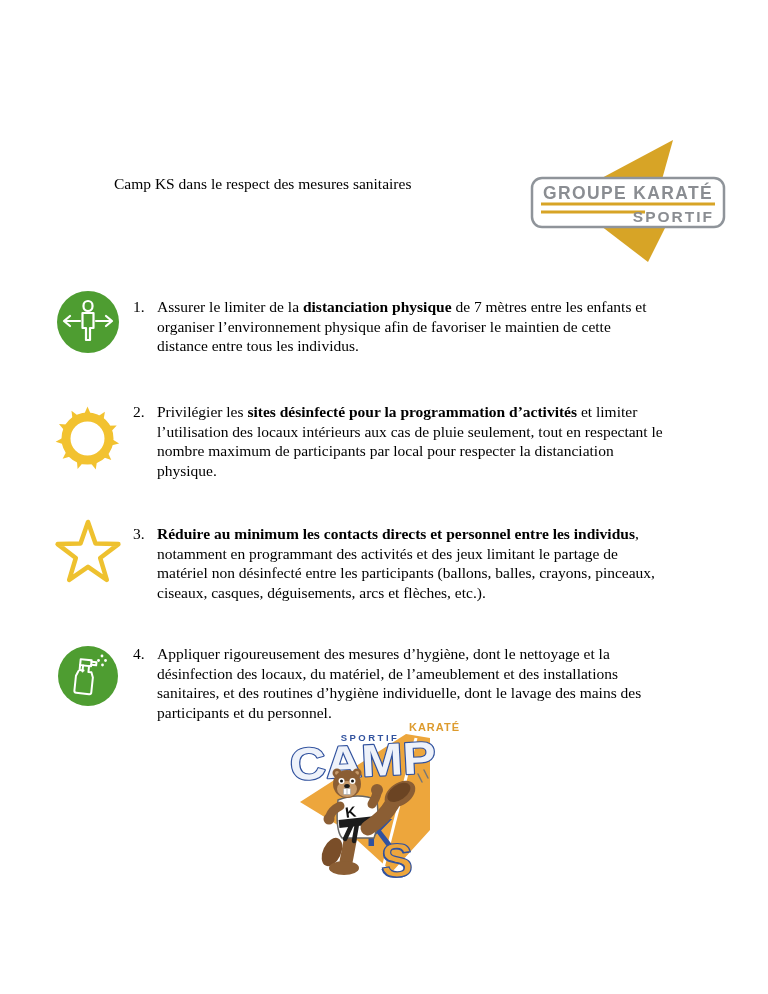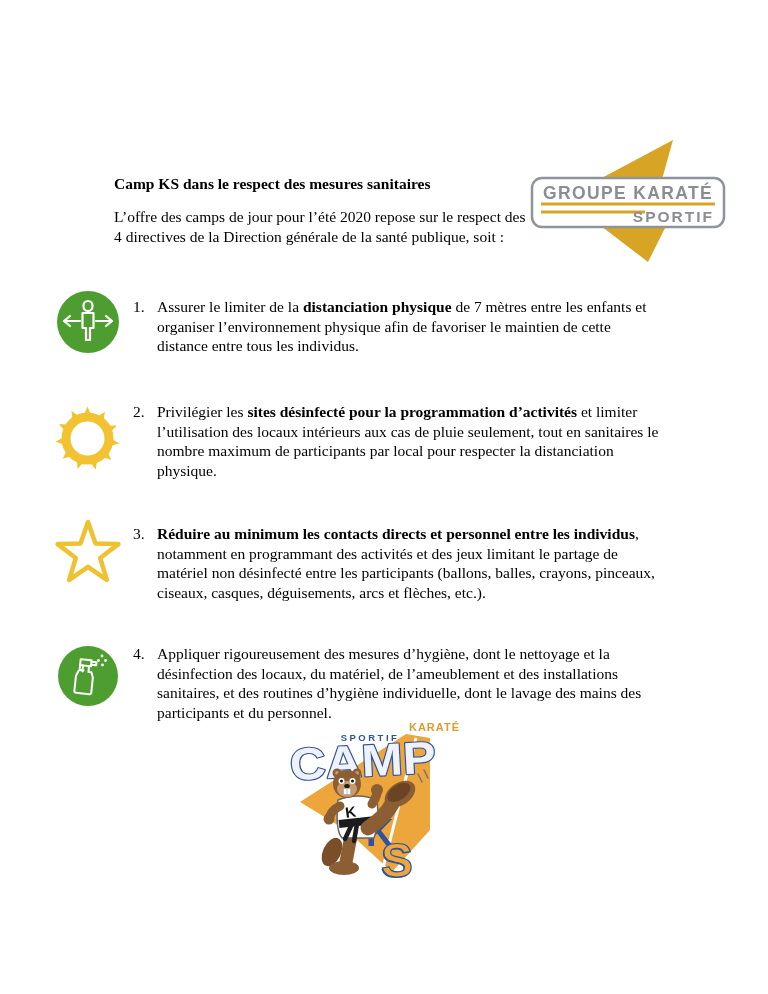--- a/index.html
+++ b/index.html
@@ -6,21 +6,21 @@
   .page{
     position:relative;
     width:768px;height:994px;
     background:#ffffff;
     font-family:"Liberation Serif", serif;
     color:#000;
     overflow:hidden;
   }
   .doc-title{
     position:absolute;left:114px;top:175px;
-    font-size:15.5px;font-weight:bold;white-space:nowrap;
+    font-size:15.5px;font-weight:normal;white-space:nowrap;
   }
   .doc-intro{
     position:absolute;left:114px;top:207px;width:416px;
     font-size:15.5px;line-height:19.5px;
   }
   .directive{
     position:absolute;left:133px;width:532px;
     font-size:15.5px;line-height:19.5px;
     padding-left:24px;box-sizing:border-box;
   }
@@ -70,21 +70,20 @@
       <polygon points="73,88 138,88 120,124" fill="#d7a426"></polygon>
       <rect x="4" y="40" width="192" height="49" rx="10" fill="#ffffff" stroke="#8f949a" stroke-width="2.5"></rect>
       <text x="100" y="61" text-anchor="middle" textLength="170" lengthAdjust="spacingAndGlyphs" font-family="Liberation Sans, sans-serif" font-size="19" font-weight="bold" fill="#8a8d92" style="letter-spacing:1.5px">GROUPE KARATÉ</text>
       <rect x="13" y="64.5" width="174" height="3" fill="#d7a426"></rect>
       <rect x="13" y="72.5" width="104" height="3" fill="#d7a426"></rect>
       <text x="186" y="84" text-anchor="end" font-family="Liberation Sans, sans-serif" font-size="15.5" font-weight="bold" fill="#8a8d92" style="letter-spacing:2px">SPORTIF</text>
     </svg>
   </div>
 
   <div class="doc-title">Camp KS dans le respect des mesures sanitaires</div>
-  <div class="doc-intro">L’offre des camps de jour pour l’été 2020 repose sur le respect des 4 directives de la Direction générale de la santé publique, soit :</div>
 
   <div class="icon-abs i1">
     <svg width="64" height="64" viewBox="0 0 64 64">
       <circle cx="32" cy="32" r="31" fill="#4e9d31"></circle>
       <g stroke="#ffffff" stroke-width="2.2" fill="none" stroke-linecap="round" stroke-linejoin="round">
         <rect x="27.5" y="11" width="9" height="10" rx="4.5"></rect>
         <path d="M26.5 23 h11 v15 h-3.5 v12 h-4 v-12 h-3.5 z"></path>
         <path d="M24 31 H10"></path>
           <path d="M14 26 L8 31 L14 36"></path>
         <path d="M40 31 H54"></path>
@@ -137,21 +136,21 @@
     </svg>
   </div>
 
   <div class="directive d1">
     <span class="num">1.</span>
     <span>Assurer le limiter de la </span><b>distanciation physique</b><span> de 7 mètres entre les enfants et organiser l’environnement physique afin de favoriser le maintien de cette distance entre tous les individus.</span>
   </div>
 
   <div class="directive d2">
     <span class="num">2.</span>
-    <span>Privilégier les </span><b>sites désinfecté pour la programmation d’activités</b><span> et limiter l’utilisation des locaux intérieurs aux cas de pluie seulement, tout en sanitaires le nombre maximum de participants par local pour respecter la distanciation physique.</span>
+    <span>Privilégier les </span><b>sites désinfecté pour la programmation d’activités</b><span> et limiter l’utilisation des locaux intérieurs aux cas de pluie seulement, tout en respectant le nombre maximum de participants par local pour respecter la distanciation physique.</span>
   </div>
 
   <div class="directive d3">
     <span class="num">3.</span>
     <span></span><b>Réduire au minimum les contacts directs et personnel entre les individus</b><span>, notamment en programmant des activités et des jeux limitant le partage de matériel non désinfecté entre les participants (ballons, balles, crayons, pinceaux, ciseaux, casques, déguisements, arcs et flèches, etc.).</span>
   </div>
 
   <div class="directive d4">
     <span class="num">4.</span>
     <span>Appliquer rigoureusement des mesures d’hygiène, dont le nettoyage et la désinfection des locaux, du matériel, de l’ameublement et des installations sanitaires, et des routines d’hygiène individuelle, dont le lavage des mains des participants et du personnel.</span><b></b><span></span>

